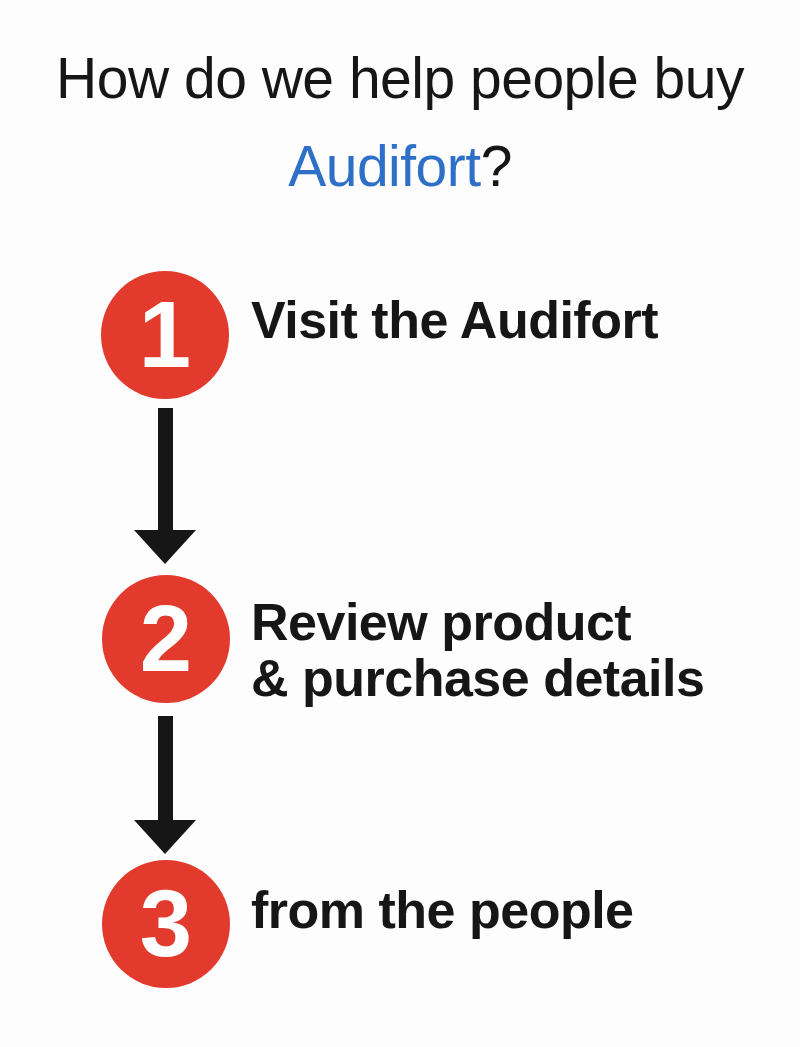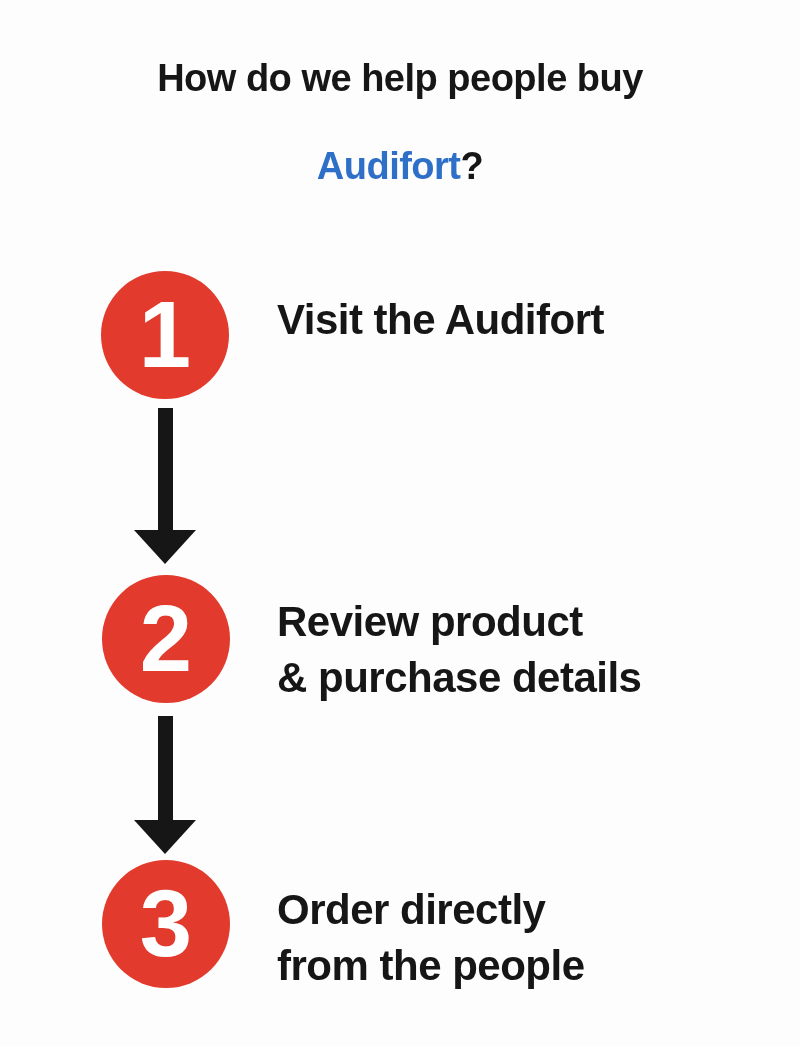--- a/index.html
+++ b/index.html
@@ -14,22 +14,22 @@
     overflow: hidden;
     font-family: "Liberation Sans", sans-serif;
   }
   
   .title {
     position: absolute;
     top: 34px;
     left: 0;
     width: 100%;
     text-align: center;
-    font-weight: 700;
-    font-size: 38px;
+    font-weight: 400;
+    font-size: 57px;
     line-height: 88px;
     color: var(--text-black, #161616);
     letter-spacing: -0.5px;
   }
   .title .brand {
     color: var(--brand-blue, #2e6fc8);
     margin-top: 44px;
   }
   
   .step-circle {
@@ -45,22 +45,22 @@
     font-weight: 700;
     font-size: 94px;
     line-height: 1;
   }
   .circle-1 { left: 101px; top: 271px; }
   .circle-2 { left: 102px; top: 575px; }
   .circle-3 { left: 102px; top: 860px; }
   
   .step-text {
     position: absolute;
-    left: 277px;
-    font-size: 42px;
+    left: 251px;
+    font-size: 52px;
     font-weight: 700;
     line-height: 56px;
     color: var(--text-black, #161616);
     letter-spacing: -0.5px;
     white-space: nowrap;
   }
   .text-1 { top: 292px; }
   .text-2 { top: 594px; }
   .text-3 { top: 882px; }
   .step-text span { display: block; }
@@ -121,17 +121,16 @@
 
   <div class="arrow arrow-2">
     <div class="shaft"></div>
     <div class="head"></div>
   </div>
 
   <div class="step-circle circle-3">
     <span>3</span>
   </div>
   <div class="step-text text-3">
-    <span>Order directly</span>
     <span>from the people</span>
   </div>
 
 </div>
 
 </body></html>

